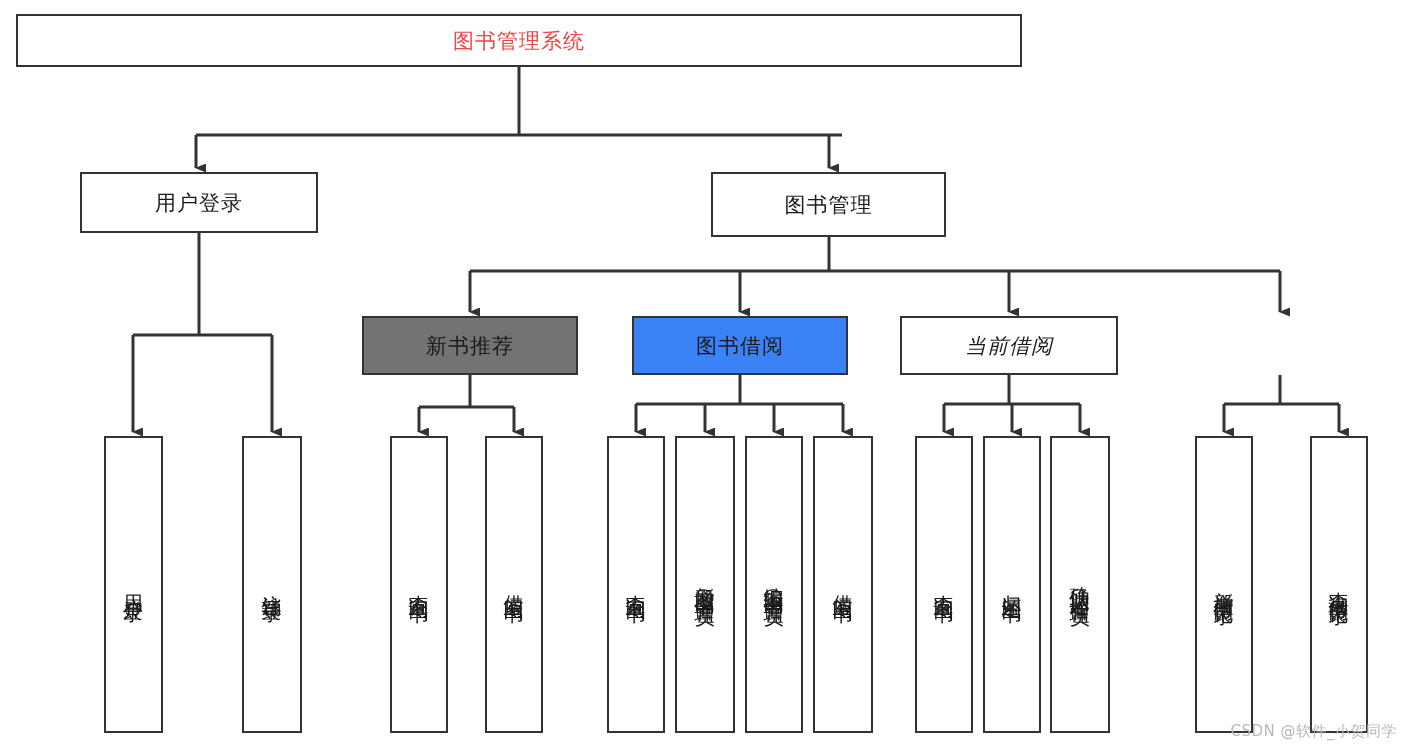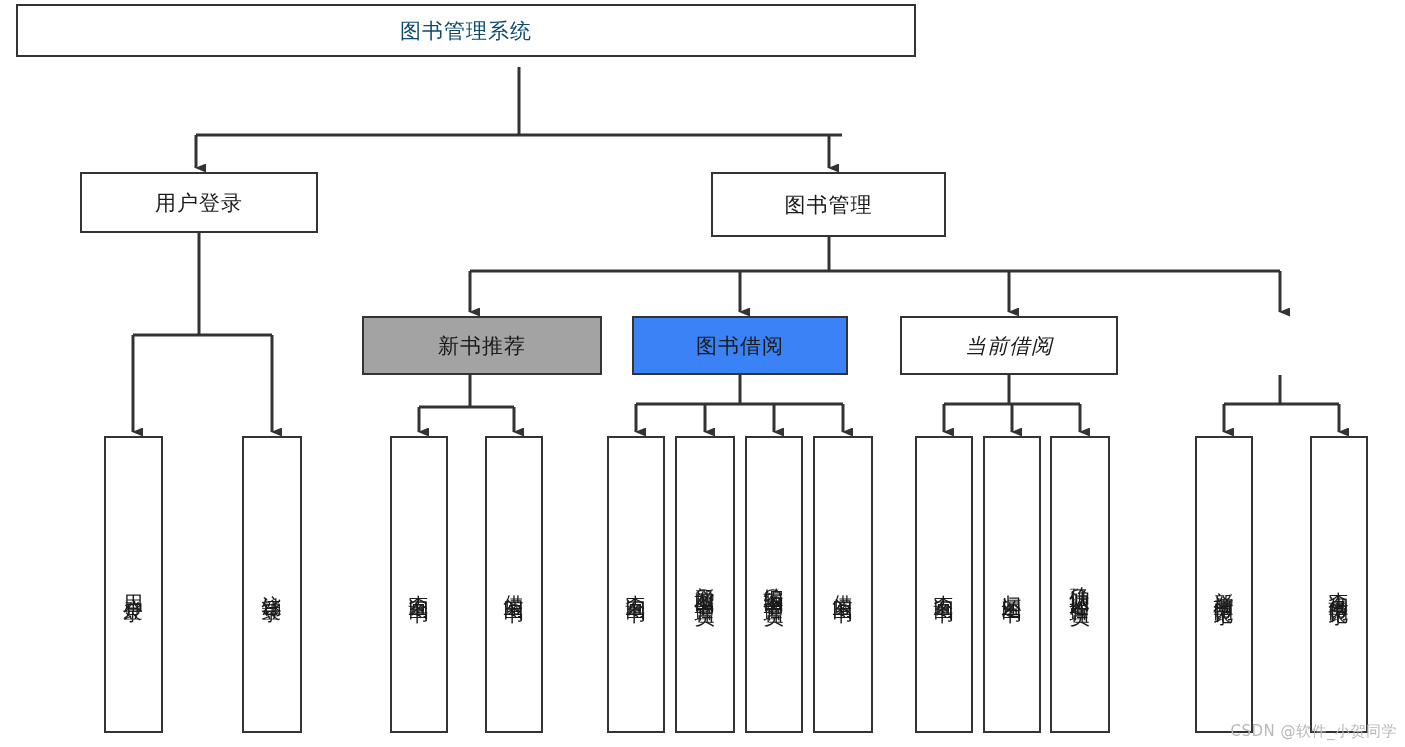--- a/index.html
+++ b/index.html
@@ -109,32 +109,32 @@
       <path d="M1012,404 L1012,432" marker-end="url(#arw)"></path>
       <path d="M1080,404 L1080,432" marker-end="url(#arw)"></path>
 
       <path d="M1280,375 L1280,404"></path>
       <path d="M1224,404 L1339,404"></path>
       <path d="M1224,404 L1224,432" marker-end="url(#arw)"></path>
       <path d="M1339,404 L1339,432" marker-end="url(#arw)"></path>
     </g>
   </svg>
 
-  <div class="node horiz" style="left: 16px; top: 4px; width: 900px; height: 53px; border-color: rgb(51, 51, 51); background: rgb(255, 255, 255); color: #0c4a6e;">
+  <div class="node horiz" style="left: 16px; top: 14px; width: 1006px; height: 53px; border-color: rgb(51, 51, 51); background: rgb(255, 255, 255); color: #ef4444;">
     <span class="lbl">图书管理系统</span>
   </div>
 
   <div class="node horiz" style="left: 80px; top: 172px; width: 238px; height: 61px; border-color: rgb(51, 51, 51); background: rgb(255, 255, 255); color: rgb(26, 26, 26);">
     <span class="lbl">用户登录</span>
   </div>
   <div class="node horiz" style="left: 711px; top: 172px; width: 235px; height: 65px; border-color: rgb(51, 51, 51); background: rgb(255, 255, 255); color: rgb(26, 26, 26);">
     <span class="lbl">图书管理</span>
   </div>
 
-  <div class="node horiz" style="left: 362px; top: 316px; width: 240px; height: 59px; border-color: rgb(51, 51, 51); background: #a3a3a3; color: rgb(26, 26, 26); justify-content: center;">
+  <div class="node horiz" style="left: 362px; top: 316px; width: 216px; height: 59px; border-color: rgb(51, 51, 51); background: #737373; color: rgb(26, 26, 26); justify-content: center;">
     <span class="lbl">新书推荐</span>
   </div>
   <div class="node horiz" style="left: 632px; top: 316px; width: 216px; height: 59px; border-color: rgb(51, 51, 51); background: #3b82f6; color: rgb(26, 26, 26);">
     <span class="lbl">图书借阅</span>
   </div>
   <div class="node horiz" style="left: 900px; top: 316px; width: 218px; height: 59px; border-color: rgb(51, 51, 51); background: rgb(255, 255, 255); color: rgb(26, 26, 26); font-style: italic;">
     <span class="lbl">当前借阅</span>
   </div>
 
   <div class="node vert" style="left: 104px; top: 436px; width: 59px; height: 297px; border-color: rgb(51, 51, 51); background: rgb(255, 255, 255); color: rgb(26, 26, 26);">

